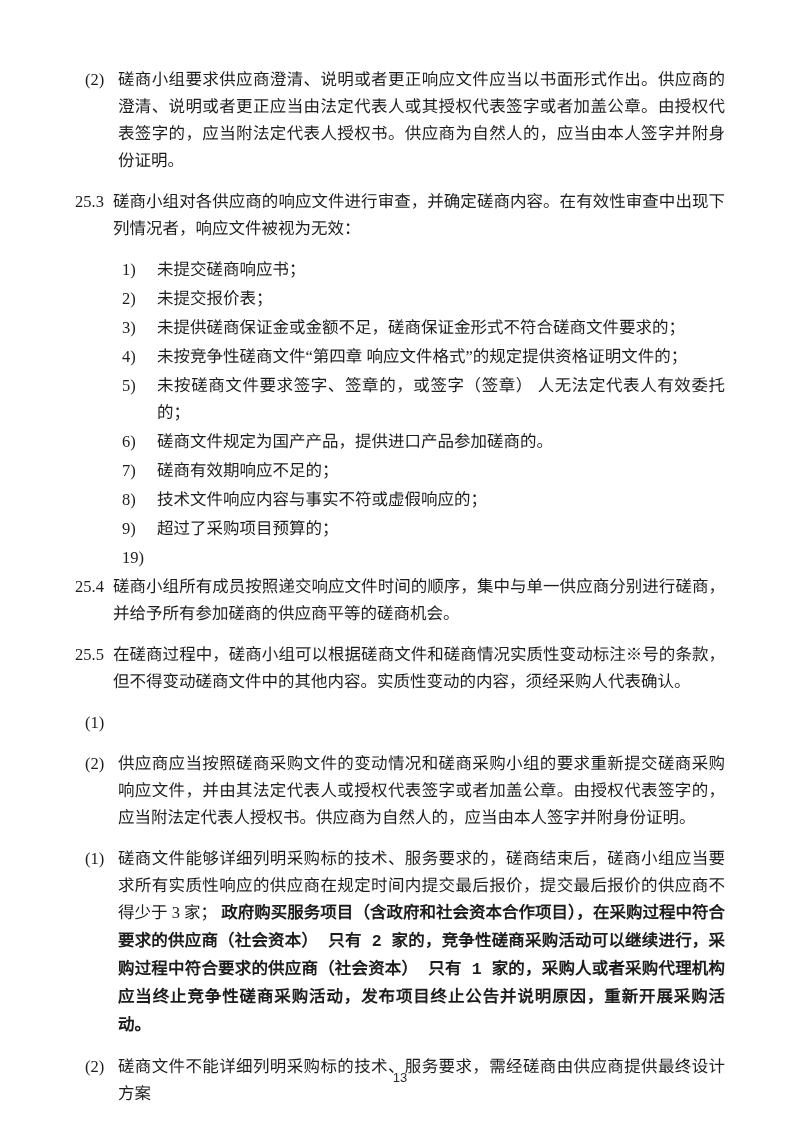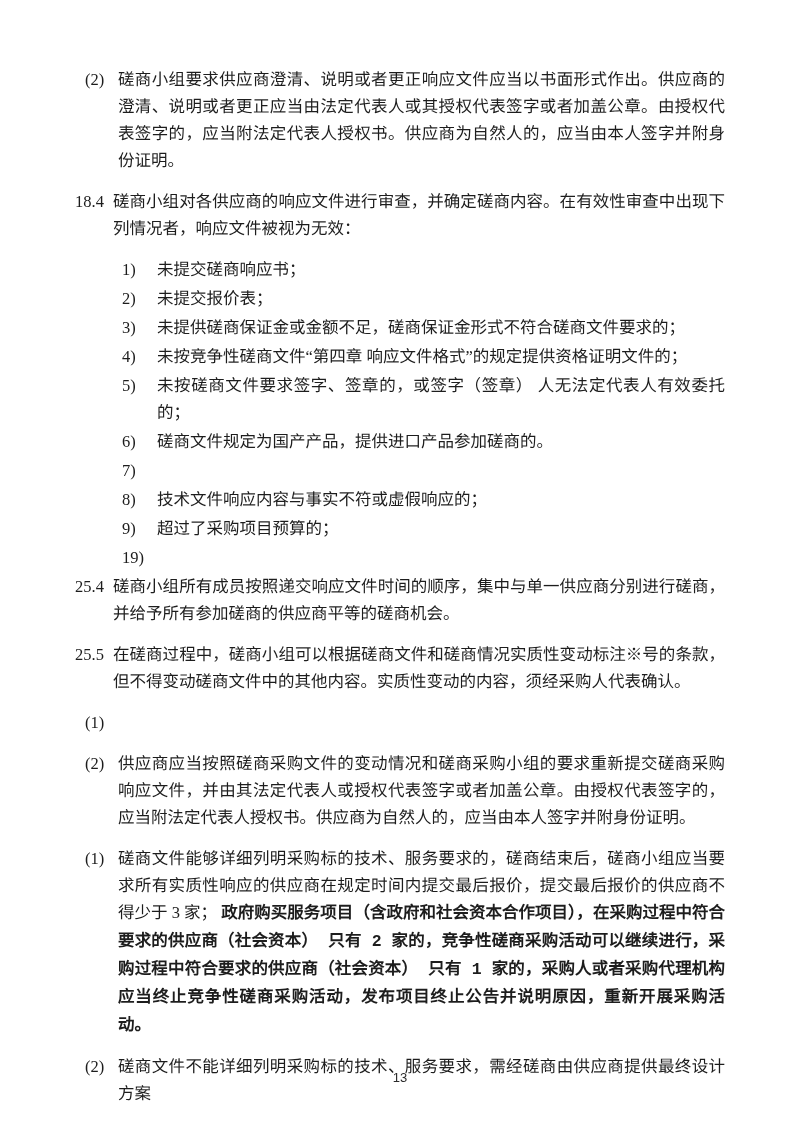--- a/index.html
+++ b/index.html
@@ -58,21 +58,21 @@
 </head>
 <body>
 
 <div class="page">
   <div class="doc-body">
       <div class="para kind-sub">
         <span class="marker">(2)</span>
         <span class="content"><span class="">磋商小组要求供应商澄清、说明或者更正响应文件应当以书面形式作出。供应商的澄清、说明或者更正应当由法定代表人或其授权代表签字或者加盖公章。由授权代表签字的，应当附法定代表人授权书。供应商为自然人的，应当由本人签字并附身份证明。</span></span>
       </div>
       <div class="para kind-clause">
-        <span class="marker">18.4</span>
+        <span class="marker">25.3</span>
         <span class="content"><span class="">磋商小组对各供应商的响应文件进行审查，并确定磋商内容。在有效性审查中出现下列情况者，响应文件被视为无效：</span></span>
       </div>
       <div class="para kind-item">
         <span class="marker">1)</span>
         <span class="content"><span class="">未提交磋商响应书；</span></span>
       </div>
       <div class="para kind-item">
         <span class="marker">2)</span>
         <span class="content"><span class="">未提交报价表；</span></span>
       </div>
@@ -87,20 +87,21 @@
       <div class="para kind-item">
         <span class="marker">5)</span>
         <span class="content"><span class="">未按磋商文件要求签字、签章的，或签字（签章） 人无法定代表人有效委托的；</span></span>
       </div>
       <div class="para kind-item">
         <span class="marker">6)</span>
         <span class="content"><span class="">磋商文件规定为国产产品，提供进口产品参加磋商的。</span></span>
       </div>
       <div class="para kind-item">
         <span class="marker">7)</span>
+        <span class="content"><span class="">磋商有效期响应不足的；</span></span>
       </div>
       <div class="para kind-item">
         <span class="marker">8)</span>
         <span class="content"><span class="">技术文件响应内容与事实不符或虚假响应的；</span></span>
       </div>
       <div class="para kind-item">
         <span class="marker">9)</span>
         <span class="content"><span class="">超过了采购项目预算的；</span></span>
       </div>
       <div class="para kind-item">

